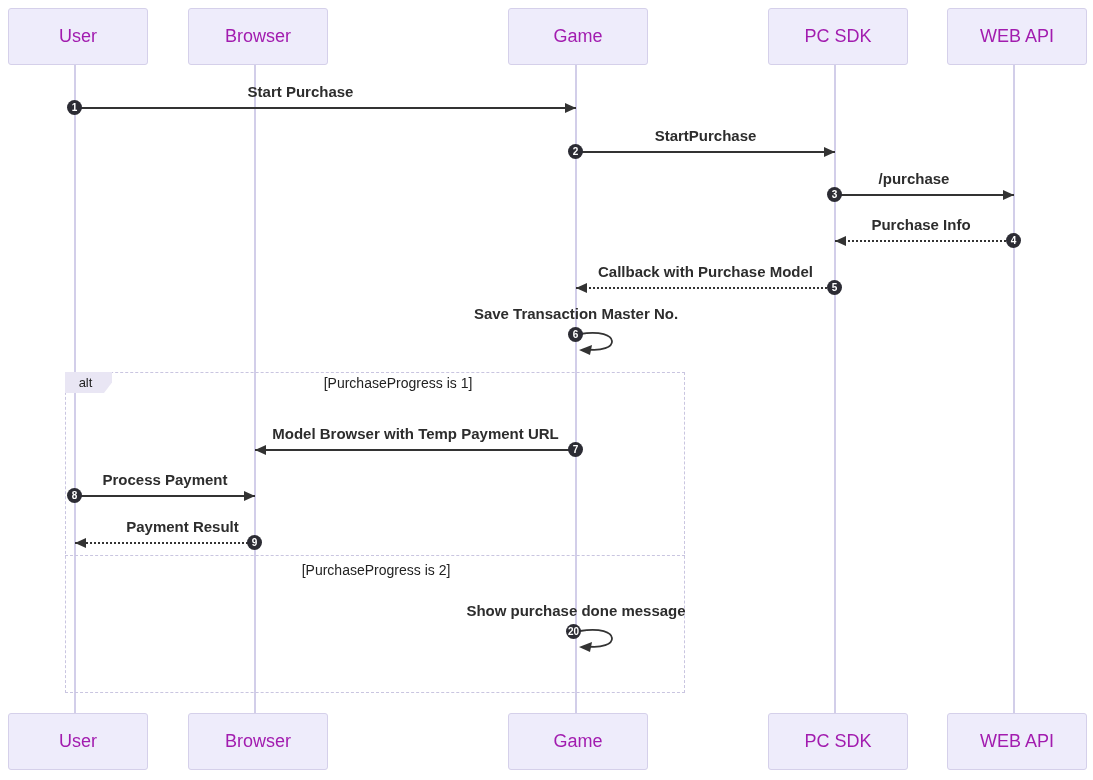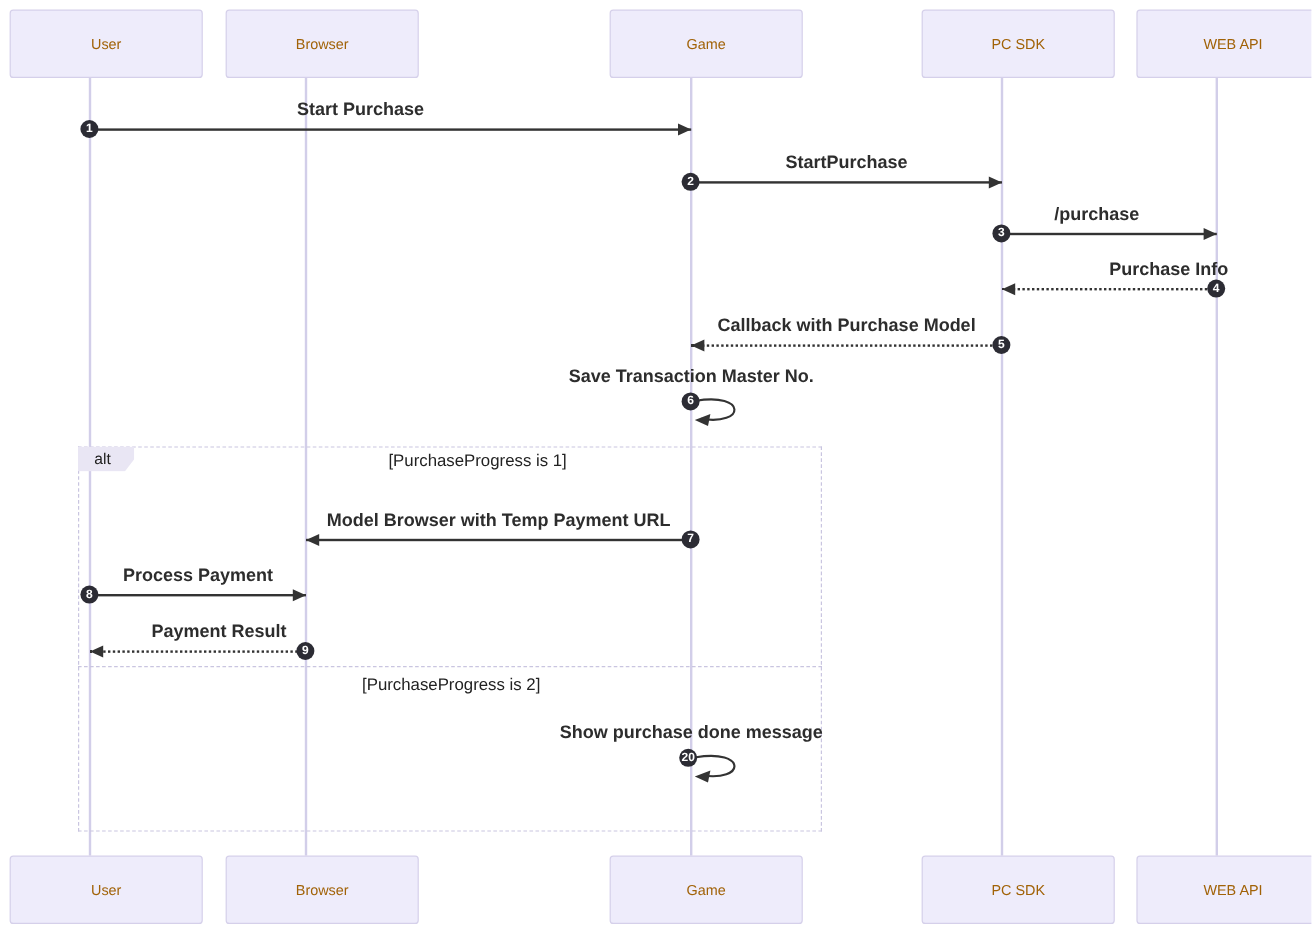--- a/index.html
+++ b/index.html
@@ -1,24 +1,24 @@
 <!DOCTYPE html>
 <html style="--actor-fill: #eeecfb; --actor-border: #d5d0ea; --lifeline: #d2cee9; --message-line: #333333; --badge-bg: #2c2c34; --badge-text: #ffffff; --frame-border: #c9c5e0;"><head>
 <meta charset="utf-8">
 <style>
   html,body{margin:0;padding:0;background:#fff;}
   .stage{
     position:relative;width:1093px;height:780px;background:#fff;overflow:hidden;
     font-family:"Liberation Sans",sans-serif;
   }
   .actor{
-    position:absolute;width:161px;height:57px;box-sizing:border-box;
+    position:absolute;width:140px;height:57px;box-sizing:border-box;
     background:var(--actor-fill,#eeecfb);border:1px solid var(--actor-border,#d5d0ea);
     border-radius:3px;display:flex;align-items:center;justify-content:center;
-    font-size:12px;color:#a16207;z-index:2;
+    font-size:18px;color:#a21caf;z-index:2;
   }
   .lifeline{
     position:absolute;top:65px;width:2px;height:648px;
     background:var(--lifeline,#d2cee9);z-index:0;
   }
   .msg-label{
     position:absolute;font-weight:700;font-size:15px;color:#2d2d2d;
     text-align:center;line-height:20px;z-index:2;white-space:nowrap;
   }
   .msg-line{position:absolute;height:0;border-top:2px solid var(--message-line,#333);z-index:1;}
@@ -89,21 +89,21 @@
   <div class="msg-label" style="left:576px;top:126px;width:259px">StartPurchase</div>
   <div class="msg-line" style="left:576px;top:151px;width:259px"></div>
   <div class="arrow-right" style="left:824px;top:147px"></div>
   <div class="badge" style="left:568px;top:144px">2</div>
 
   <div class="msg-label" style="left:835px;top:169px;width:158px">/purchase</div>
   <div class="msg-line" style="left:835px;top:194px;width:179px"></div>
   <div class="arrow-right" style="left:1003px;top:190px"></div>
   <div class="badge" style="left:827px;top:187px">3</div>
 
-  <div class="msg-label" style="left:869px;top:215px;width:210px">Purchase Info</div>
+  <div class="msg-label" style="left:816px;top:215px;width:210px">Purchase Info</div>
   <div class="msg-line dotted" style="left:835px;top:240px;width:179px"></div>
   <div class="arrow-left" style="left:835px;top:236px"></div>
   <div class="badge" style="left:1006px;top:233px">4</div>
 
   <div class="msg-label" style="left:576px;top:262px;width:259px">Callback with Purchase Model</div>
   <div class="msg-line dotted" style="left:576px;top:287px;width:259px"></div>
   <div class="arrow-left" style="left:576px;top:283px"></div>
   <div class="badge" style="left:827px;top:280px">5</div>
 
   <div class="msg-label" style="left:376px;top:304px;width:400px">Save Transaction Master No.</div>

